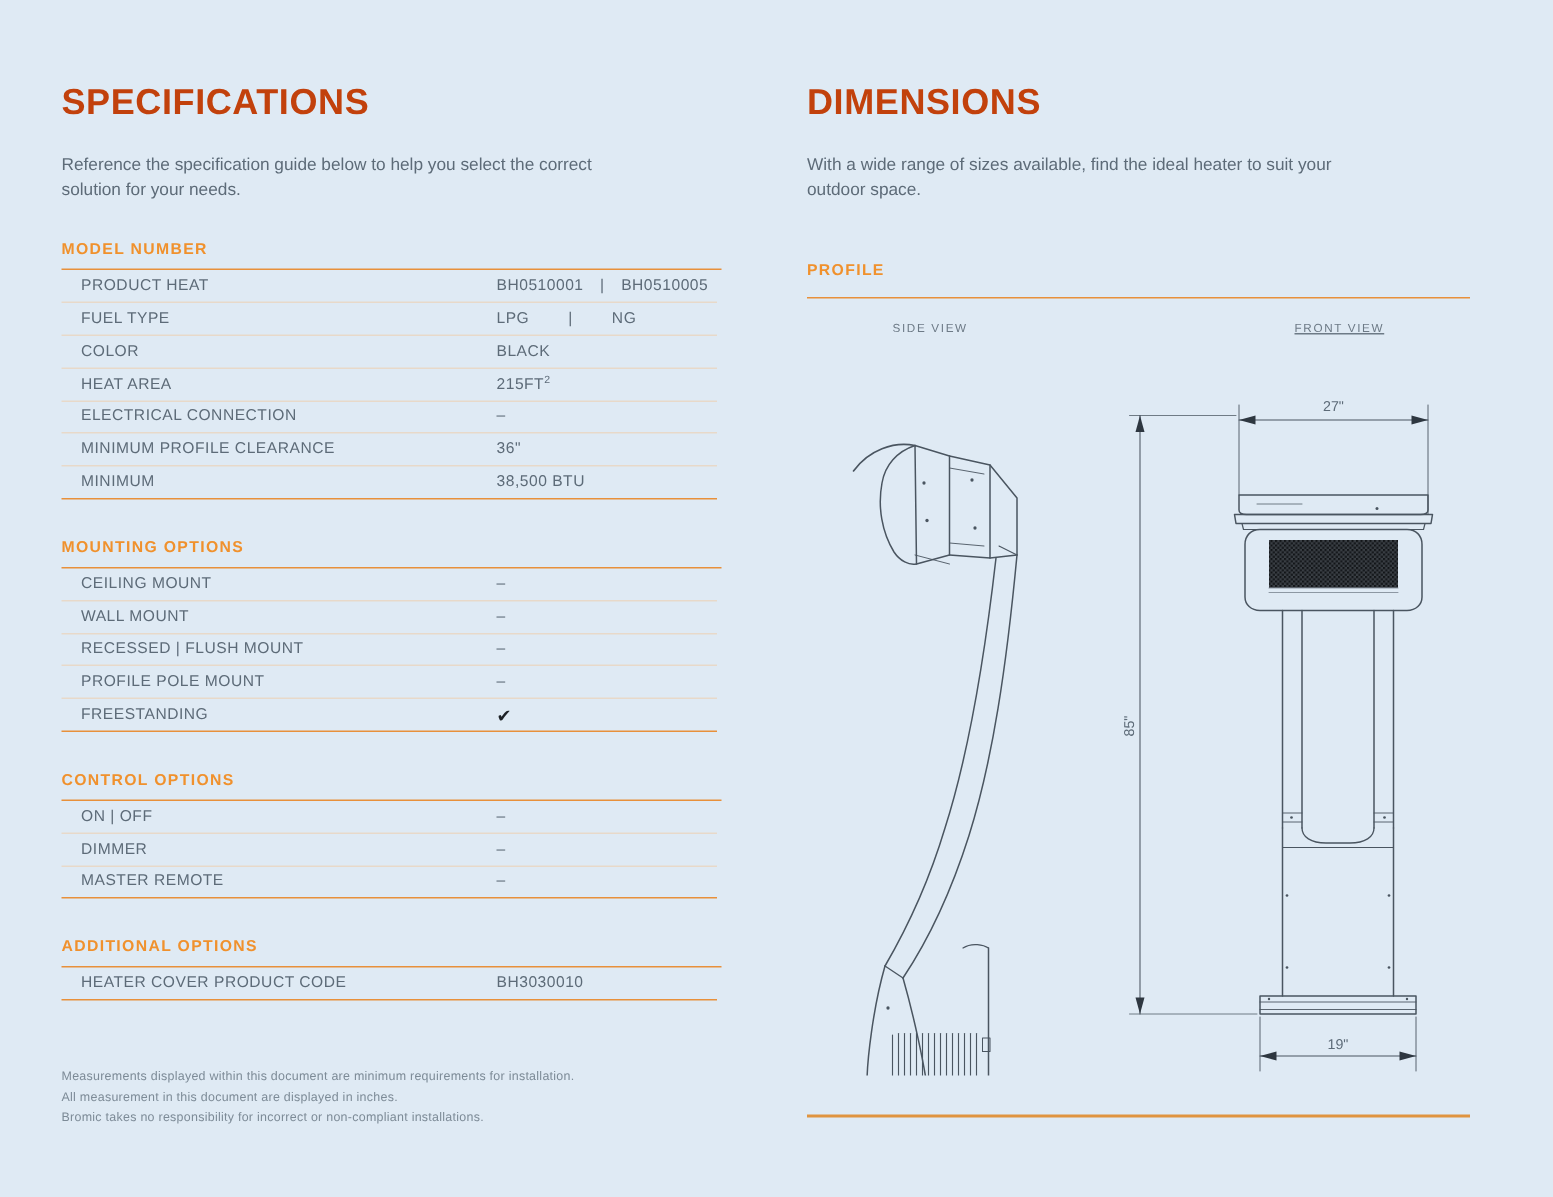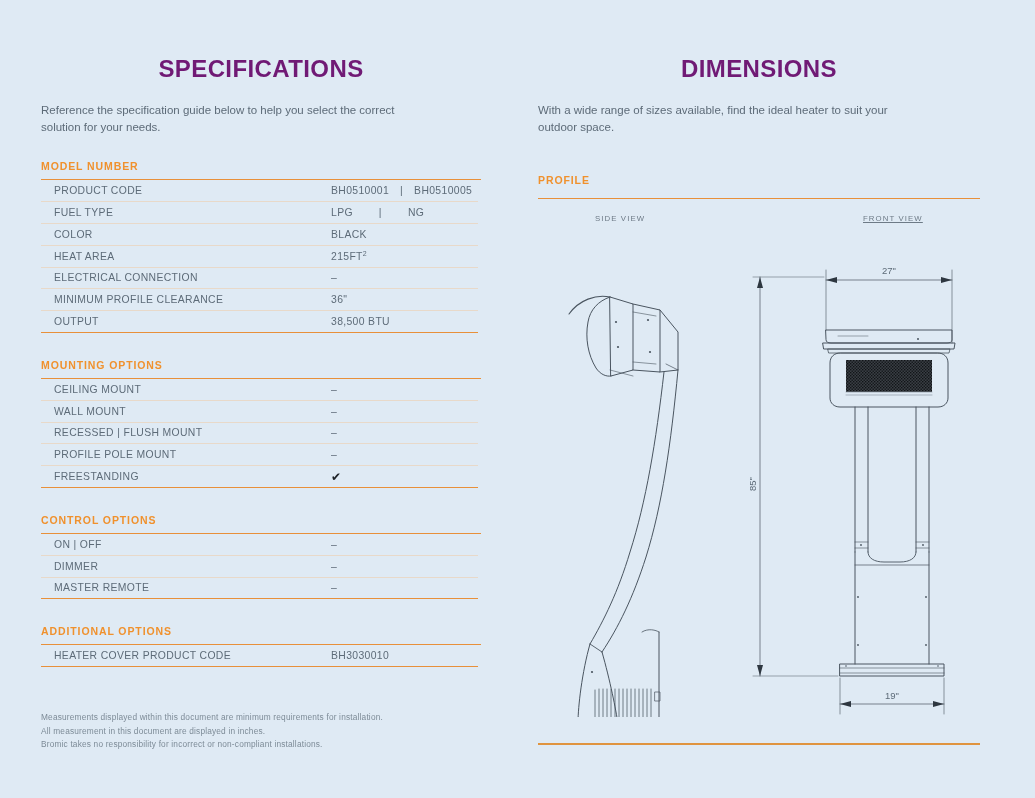--- a/index.html
+++ b/index.html
@@ -27,23 +27,22 @@
     position: absolute;
     left: 538px; top: 55px;
     width: 442px;
   }
 
   
   .h1 {
     font-size: 24px;
     font-weight: bold;
     letter-spacing: 0.4px;
-    color: #701a75;
+    color: #c2410c;
     margin-bottom: 19px;
-    text-align: center;
   }
   .intro {
     font-size: 11.5px;
     line-height: 1.45;
     color: #5d6b78;
     max-width: 382px;
   }
 
   
   .sec-head {
@@ -143,21 +142,21 @@
 <div class="page">
 
   <div class="col-left">
     <div class="h1">SPECIFICATIONS</div>
     <div class="intro">Reference the specification guide below to help you select the correct solution for your needs.</div>
     <div id="spec-groups">
         <div class="spec-group first">
           <div class="sec-head">MODEL NUMBER</div>
           <div class="spec-table">
             <div class="spec-row">
-              <div class="spec-label">PRODUCT CODE</div>
+              <div class="spec-label">PRODUCT HEAT</div>
               <div class="spec-value"><span>BH0510001</span><span class="sep">|</span><span>BH0510005</span></div>
             </div>
             <div class="spec-row">
               <div class="spec-label">FUEL TYPE</div>
               <div class="spec-value"><span>LPG</span><span class="sep2">|</span><span>NG</span></div>
             </div>
             <div class="spec-row">
               <div class="spec-label">COLOR</div>
               <div class="spec-value"><span>BLACK</span></div>
             </div>
@@ -167,21 +166,21 @@
             </div>
             <div class="spec-row">
               <div class="spec-label">ELECTRICAL CONNECTION</div>
               <div class="spec-value"><span>–</span></div>
             </div>
             <div class="spec-row">
               <div class="spec-label">MINIMUM PROFILE CLEARANCE</div>
               <div class="spec-value"><span>36"</span></div>
             </div>
             <div class="spec-row last">
-              <div class="spec-label">OUTPUT</div>
+              <div class="spec-label">MINIMUM</div>
               <div class="spec-value"><span>38,500 BTU</span></div>
             </div>
           </div>
         </div>
         <div class="spec-group">
           <div class="sec-head">MOUNTING OPTIONS</div>
           <div class="spec-table">
             <div class="spec-row">
               <div class="spec-label">CEILING MOUNT</div>
               <div class="spec-value"><span>–</span></div>

